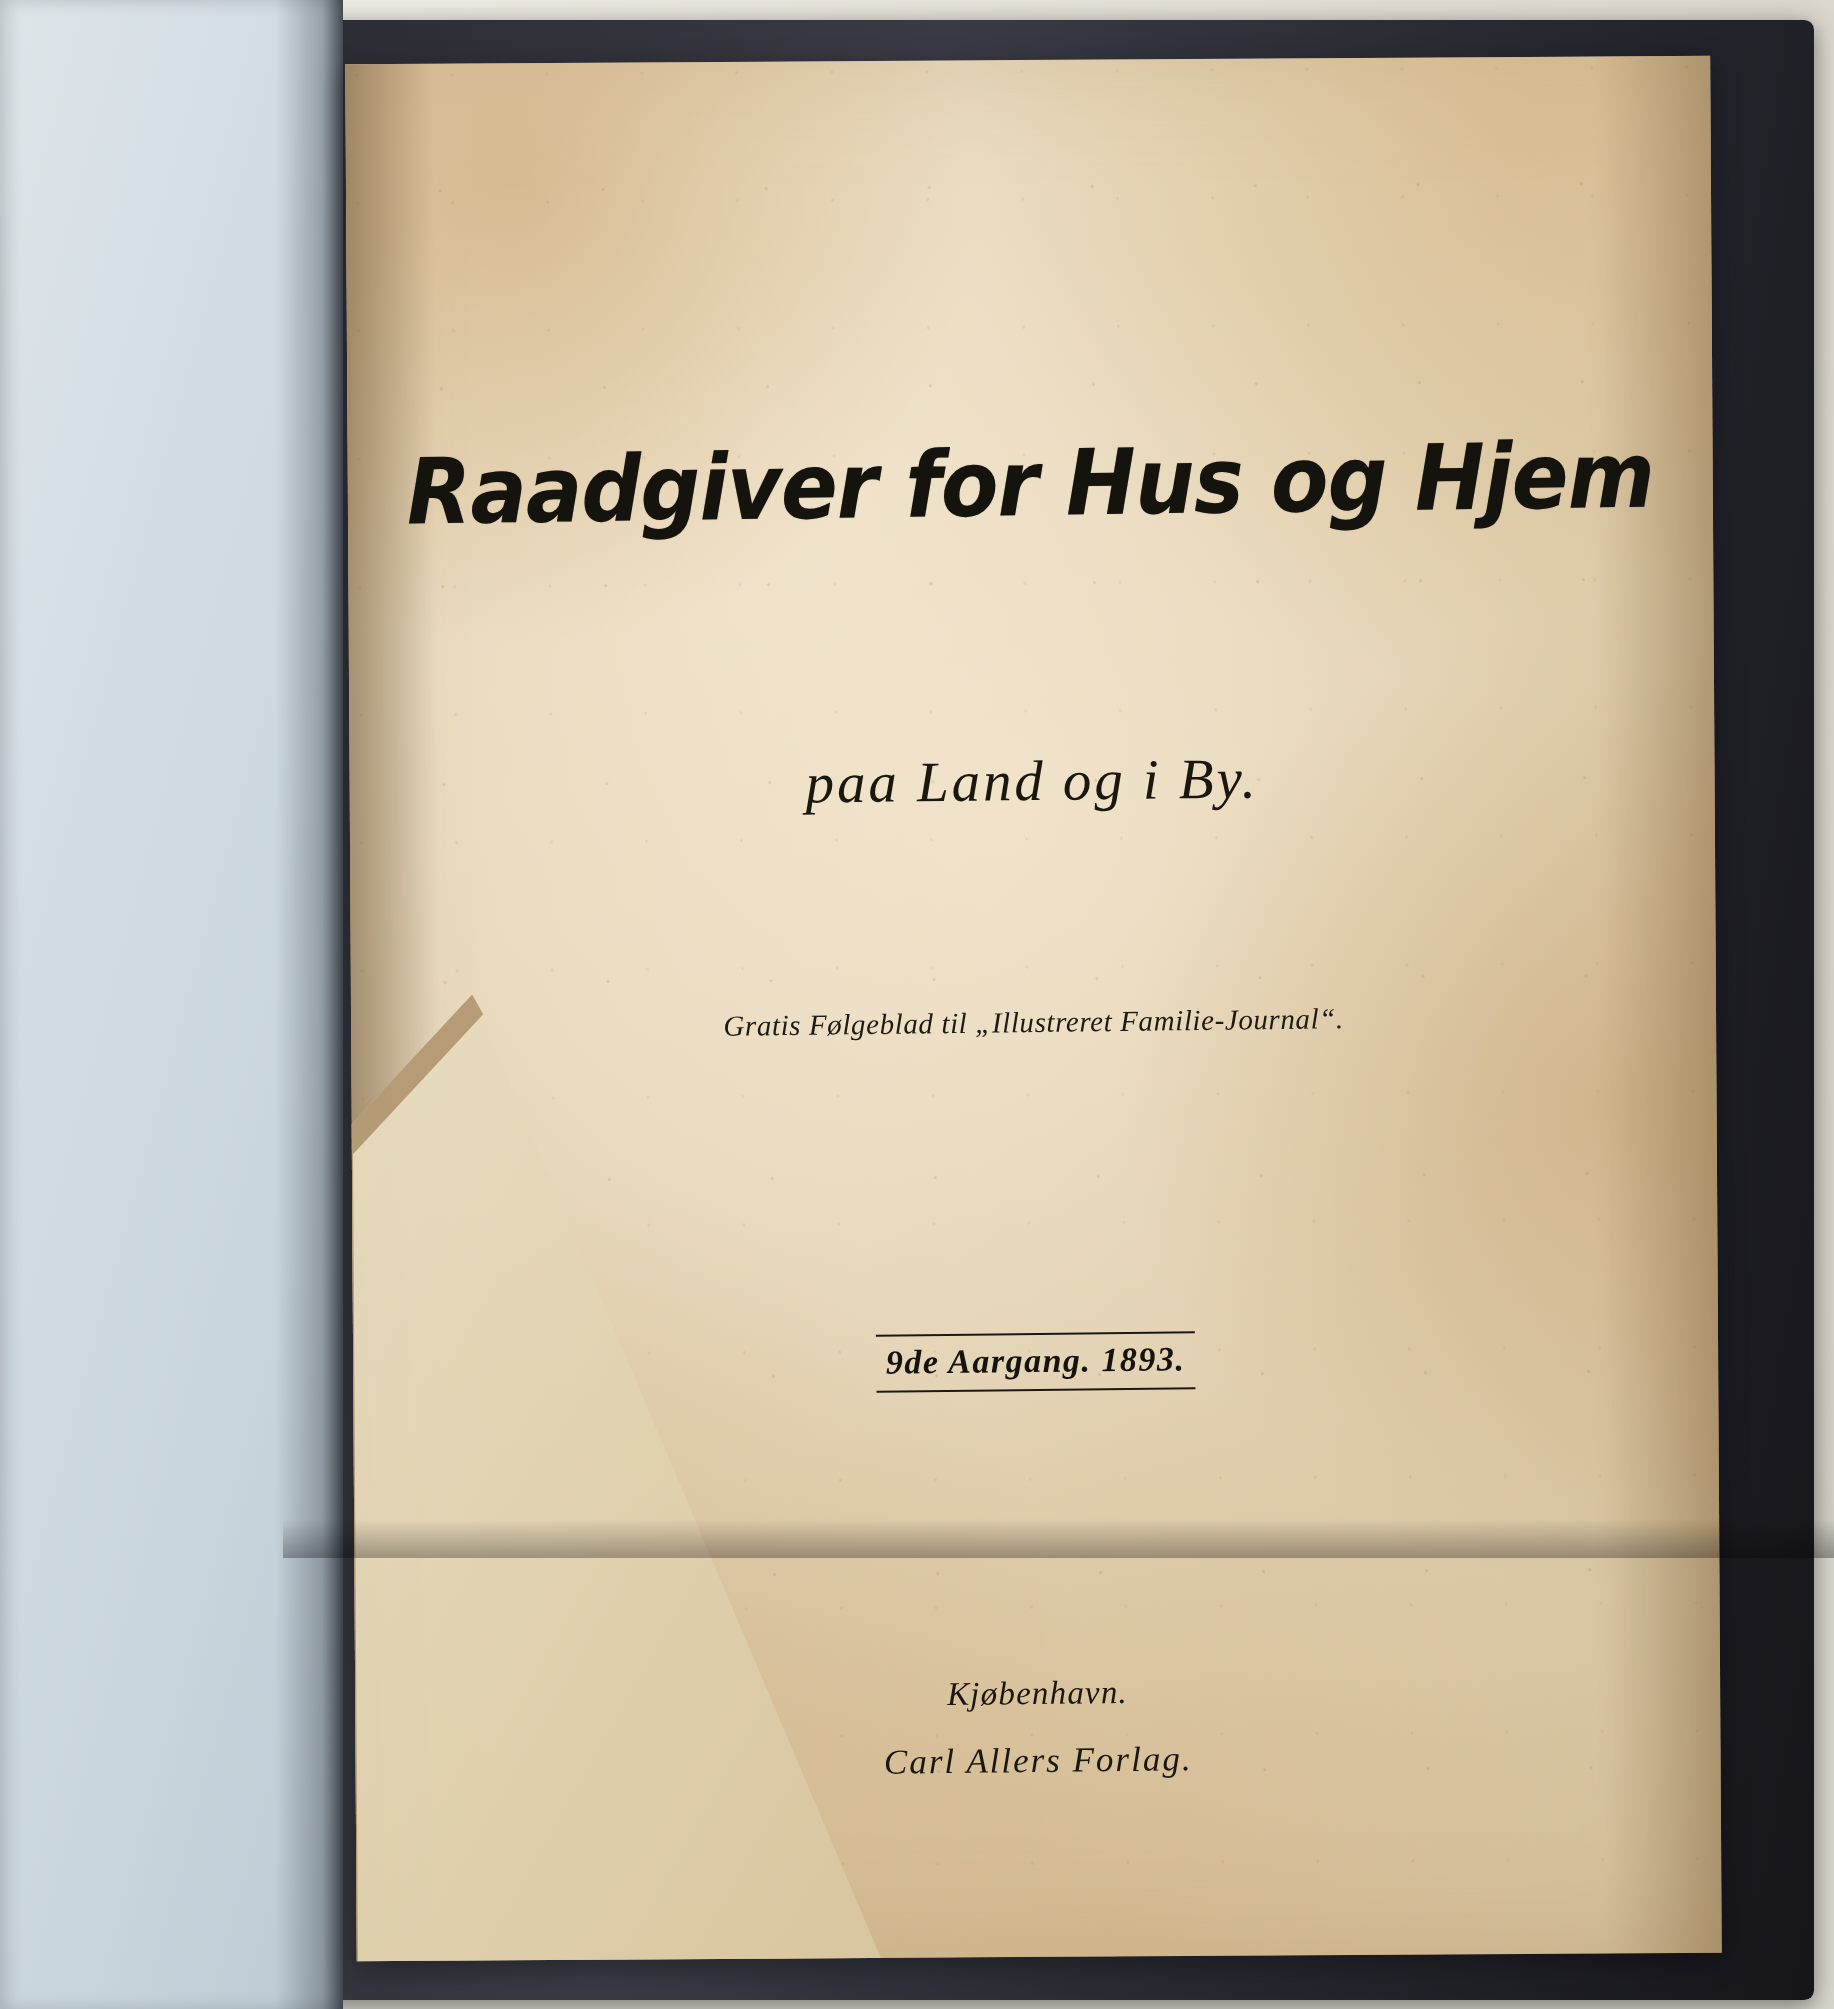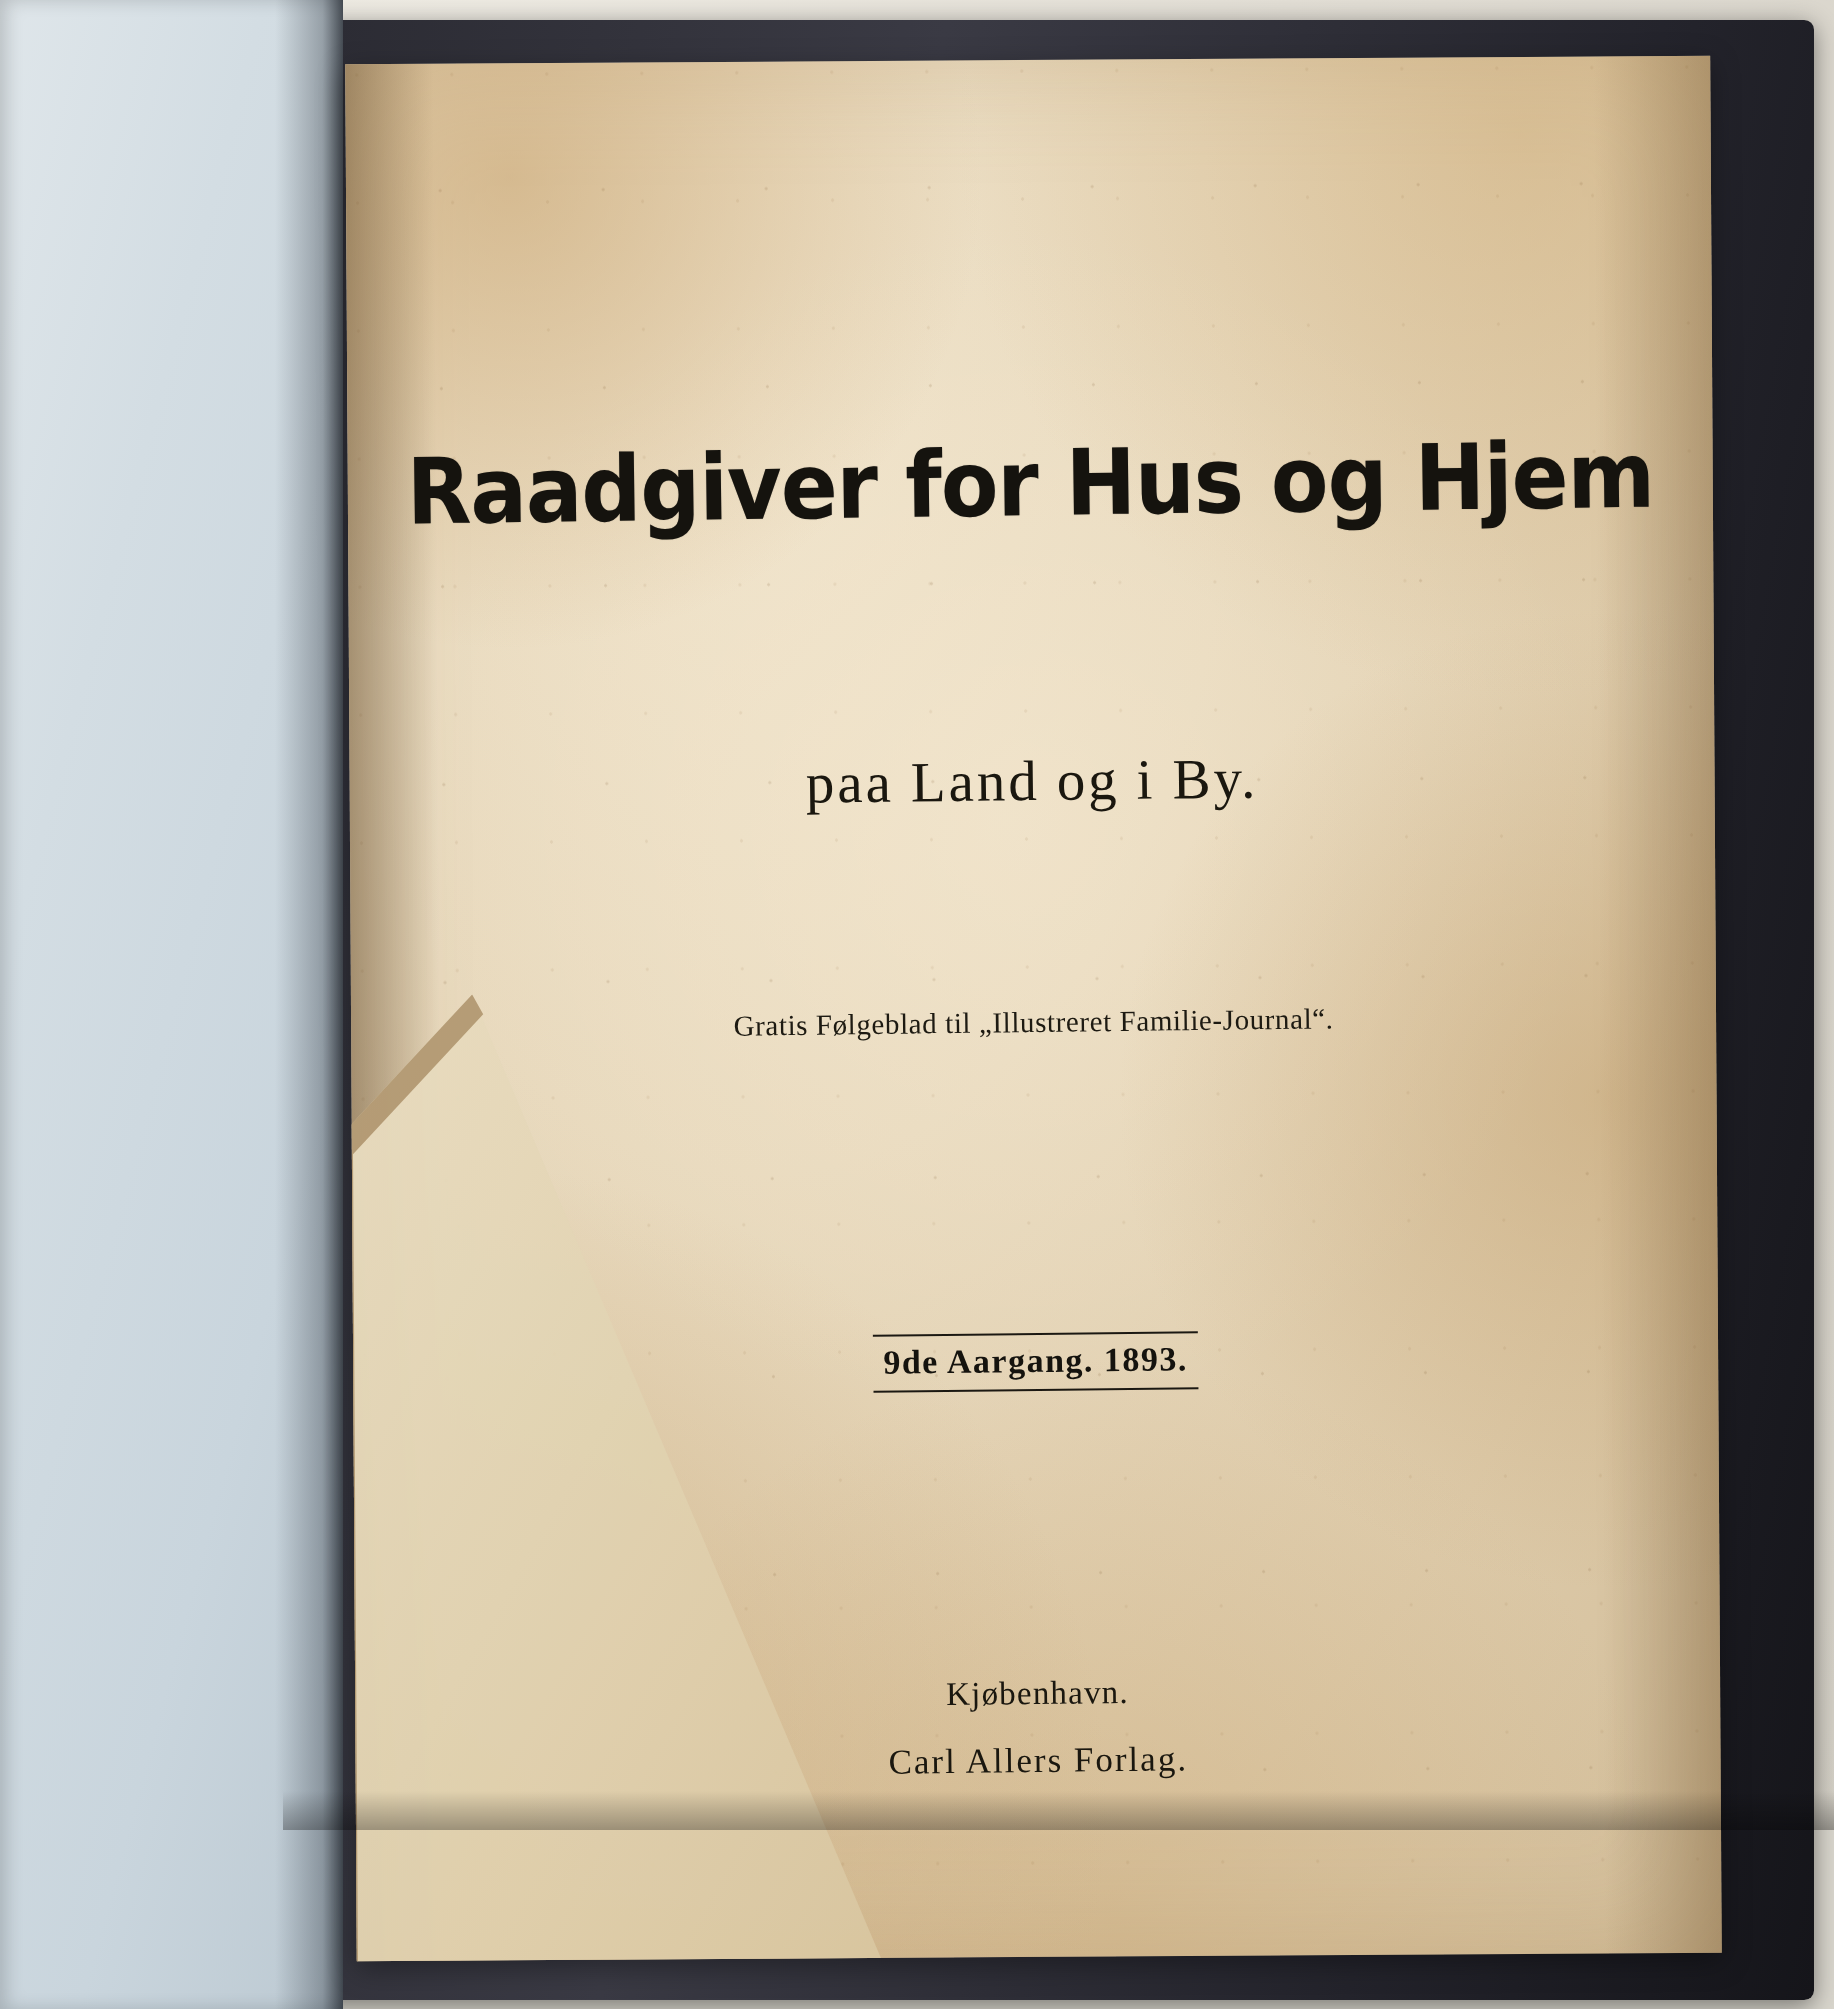--- a/index.html
+++ b/index.html
@@ -11,22 +11,23 @@
     width: 1834px;
     height: 2010px;
     overflow: hidden;
     font-family: "Liberation Serif", serif;
   }
 
   
   .scene {
     position: relative;
     width: 1834px;
-    height: 1830px;
+    height: 1558px;
     background: linear-gradient(135deg, #e6e2d8 0%, #dedad0 40%, #d6d2c8 100%);
+    font-style: italic;
   }
 
   
   .table-bg {
     position: absolute;
     inset: 0;
     background:
       radial-gradient(ellipse at 20% 10%, #efece4 0%, #e2ded5 45%, #d3cfc5 100%);
   }
 

